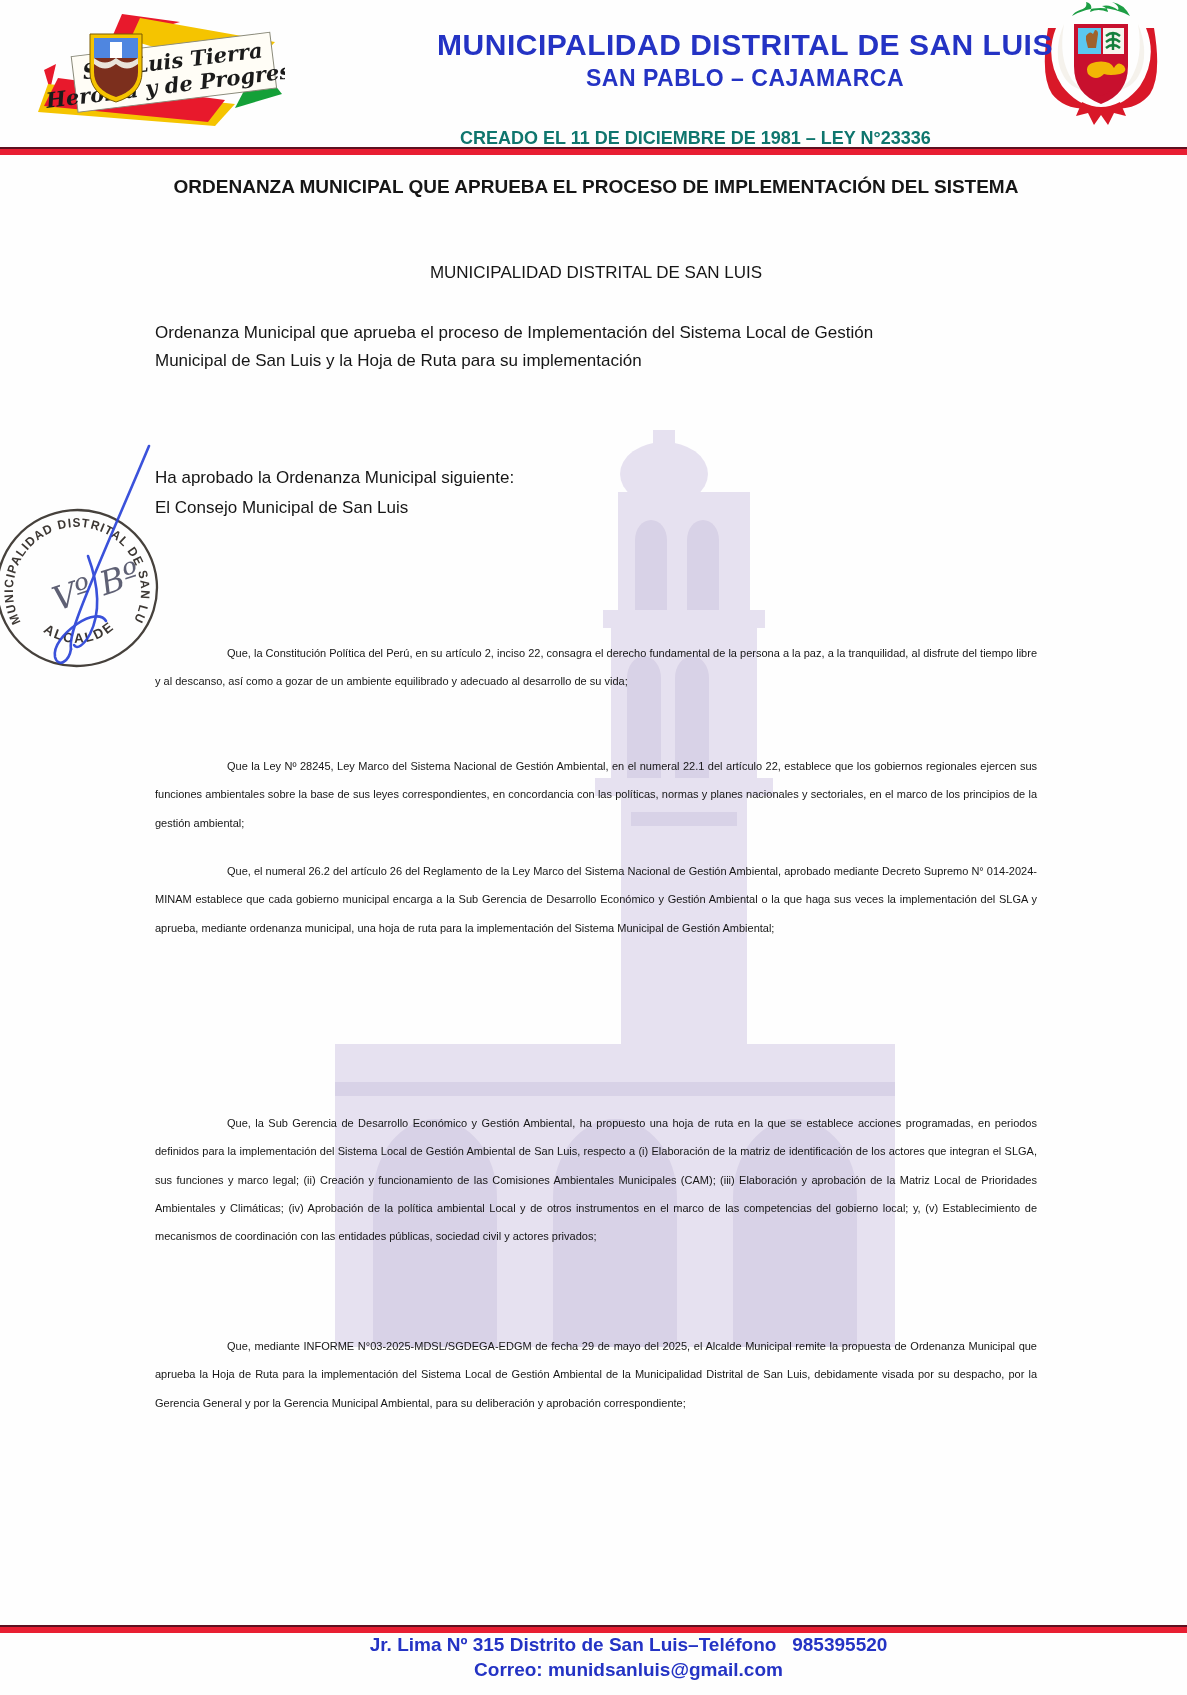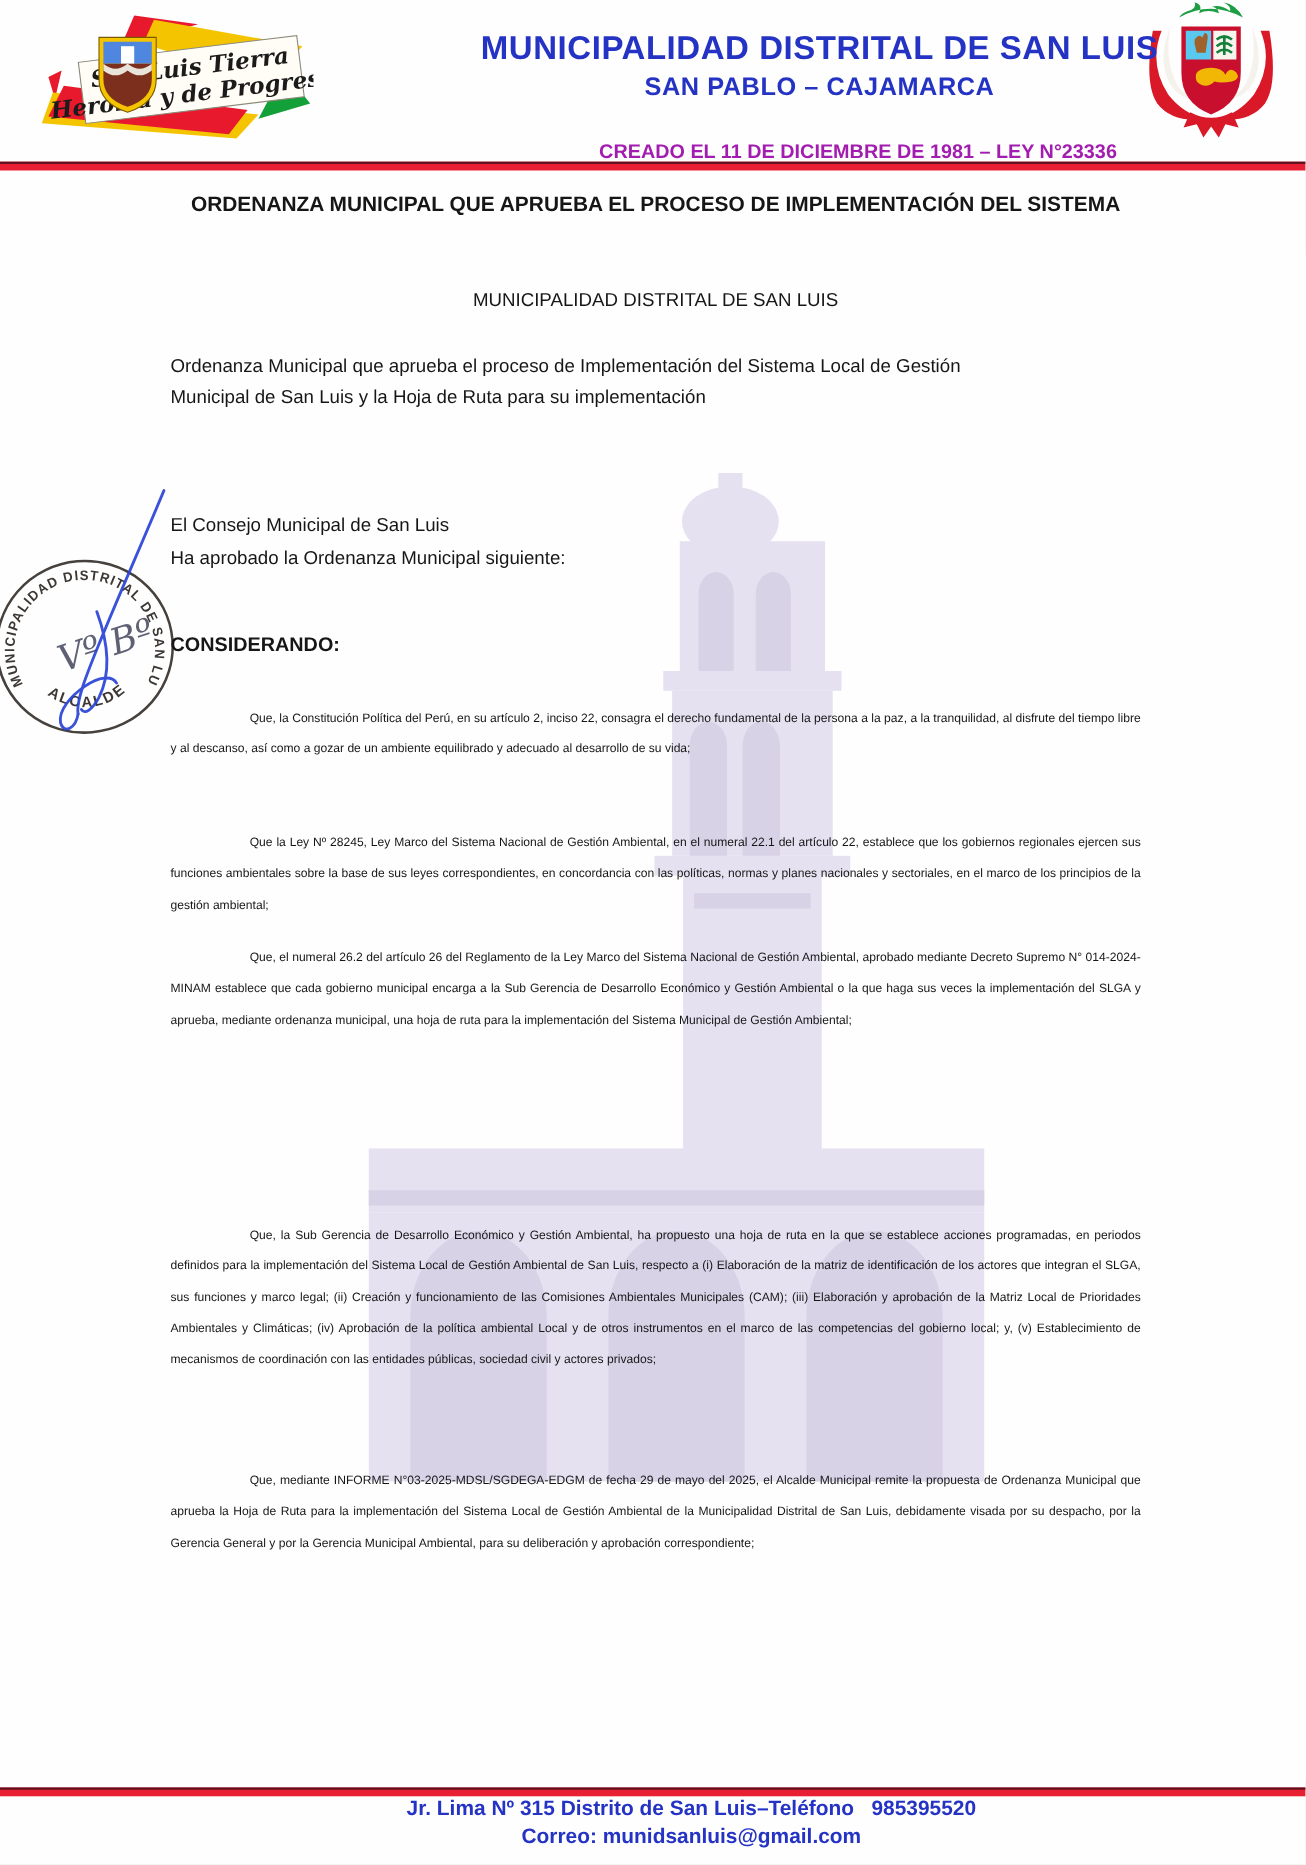--- a/index.html
+++ b/index.html
@@ -9,22 +9,22 @@
     margin:0 auto;
     background:#fefefe;
     overflow:hidden;
     font-family:"Liberation Sans",sans-serif;
     color:#161616;
   }
   
   .hdr-text{position:absolute;left:300px;top:28px;width:890px;text-align:center;}
   .hdr-title{font-size:30px;font-weight:bold;color:#2433c4;letter-spacing:.5px;line-height:34px;}
   .hdr-subtitle{font-size:23px;font-weight:bold;color:#2433c4;letter-spacing:.5px;line-height:28px;margin-top:2px;}
-  .hdr-created{position:absolute;left:460px;top:128px;width:640px;text-align:center;
-    font-size:18px;font-weight:bold;color:#a21caf;}
+  .hdr-created{position:absolute;left:460px;top:128px;width:640px;
+    font-size:18px;font-weight:bold;color:#0f766e;}
   .red-rule{position:absolute;left:0;width:1187px;height:6px;background:#e81e32;border-top:2px solid #5d1120;}
   .rule-top{top:147px;}
   .rule-bottom{top:1625px;}
   .logo-left{position:absolute;left:30px;top:12px;}
   .logo-right{position:absolute;left:1042px;top:2px;}
   
   .content{position:absolute;left:155px;width:882px;z-index:3;}
   .heading{top:172px;text-align:center;font-weight:bold;font-size:19px;line-height:30px;}
   .subject{top:263px;text-align:center;font-size:17px;}
   .intro{top:319px;font-size:17px;line-height:28px;}
@@ -141,25 +141,24 @@
 
   <div class="content subject" style="position:absolute;">MUNICIPALIDAD DISTRITAL DE SAN LUIS</div>
 
   <div class="content intro" style="position:absolute;">
     <div>Ordenanza Municipal que aprueba el proceso de Implementación del Sistema Local de Gestión</div>
     <div>Municipal de San Luis y la Hoja de Ruta para su implementación</div>
   </div>
 
 
   <div class="content council" style="position:absolute;">
+    <div>Ha aprobado la Ordenanza Municipal siguiente:</div>
     <div>El Consejo Municipal de San Luis</div>
-    <div>Ha aprobado la Ordenanza Municipal siguiente:</div>
   </div>
 
-  <div class="content considering" style="position:absolute;">CONSIDERANDO:</div>
 
   <div class="para p1">Que, la Constitución Política del Perú, en su artículo 2, inciso 22, consagra el derecho fundamental de la persona a la paz, a la tranquilidad, al disfrute del tiempo libre y al descanso, así como a gozar de un ambiente equilibrado y adecuado al desarrollo de su vida;</div>
   <div class="para p2">Que la Ley Nº 28245, Ley Marco del Sistema Nacional de Gestión Ambiental, en el numeral 22.1 del artículo 22, establece que los gobiernos regionales ejercen sus funciones ambientales sobre la base de sus leyes correspondientes, en concordancia con las políticas, normas y planes nacionales y sectoriales, en el marco de los principios de la gestión ambiental;</div>
   <div class="para p3">Que, el numeral 26.2 del artículo 26 del Reglamento de la Ley Marco del Sistema Nacional de Gestión Ambiental, aprobado mediante Decreto Supremo N° 014-2024-MINAM establece que cada gobierno municipal encarga a la Sub Gerencia de Desarrollo Económico y Gestión Ambiental o la que haga sus veces la implementación del SLGA y aprueba, mediante ordenanza municipal, una hoja de ruta para la implementación del Sistema Municipal de Gestión Ambiental;</div>
   <div class="para p4">Que, la Sub Gerencia de Desarrollo Económico y Gestión Ambiental, ha propuesto una hoja de ruta en la que se establece acciones programadas, en periodos definidos para la implementación del Sistema Local de Gestión Ambiental de San Luis, respecto a (i) Elaboración de la matriz de identificación de los actores que integran el SLGA, sus funciones y marco legal; (ii) Creación y funcionamiento de las Comisiones Ambientales Municipales (CAM); (iii) Elaboración y aprobación de la Matriz Local de Prioridades Ambientales y Climáticas; (iv) Aprobación de la política ambiental Local y de otros instrumentos en el marco de las competencias del gobierno local; y, (v) Establecimiento de mecanismos de coordinación con las entidades públicas, sociedad civil y actores privados;</div>
   <div class="para p5">Que, mediante INFORME N°03-2025-MDSL/SGDEGA-EDGM de fecha 29 de mayo del 2025, el Alcalde Municipal remite la propuesta de Ordenanza Municipal que aprueba la Hoja de Ruta para la implementación del Sistema Local de Gestión Ambiental de la Municipalidad Distrital de San Luis, debidamente visada por su despacho, por la Gerencia General y por la Gerencia Municipal Ambiental, para su deliberación y aprobación correspondiente;</div>
 
   <svg class="stamp" width="172" height="176" viewBox="0 0 172 176" aria-hidden="true">
     <defs>
       <path id="ringPath" d="M 30 122 A 64 64 0 1 1 142 122" fill="none"></path>

